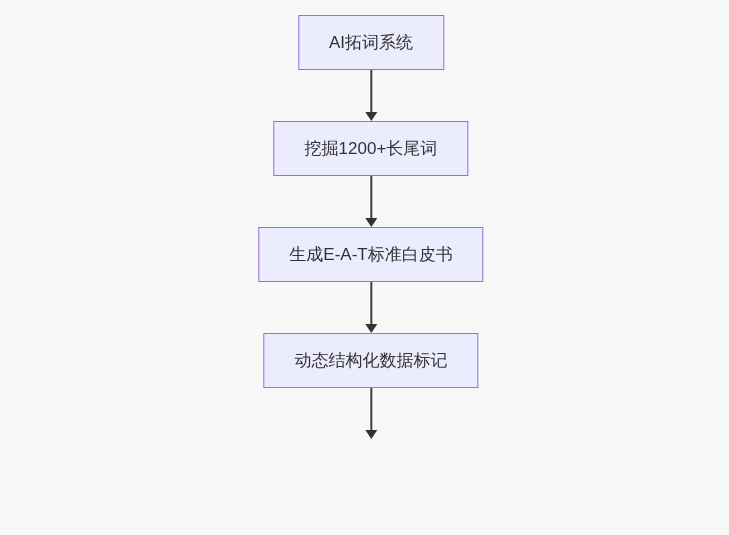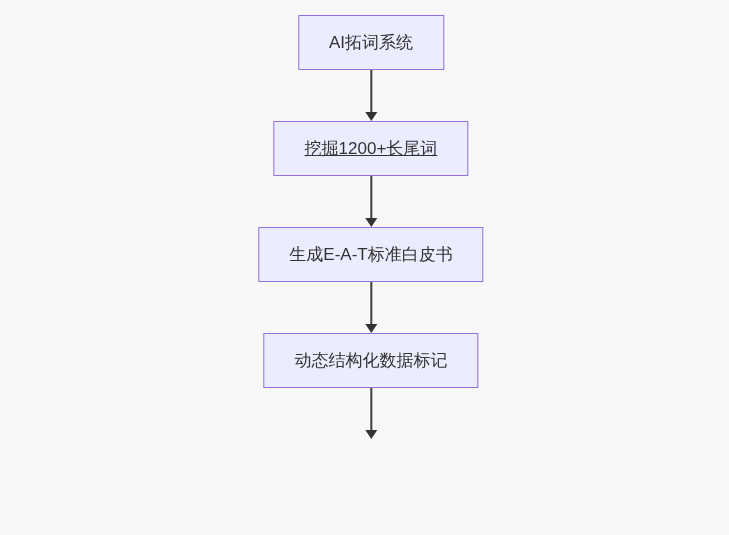--- a/index.html
+++ b/index.html
@@ -31,21 +31,21 @@
     align-items: center;
     justify-content: center;
     background: #ececff;
     border: 1px solid #9370db;
     color: #333333;
     font-size: 17px;
     line-height: 1;
     white-space: nowrap;
   }
   .node.n1 { min-width: 145px; }
-  .node.n2 { min-width: 190px; text-decoration: underline; }
+  .node.n2 { min-width: 190px; }
   .node.n3 { min-width: 221px; justify-content: center; }
   .node.n4 { min-width: 214px; }
   .node.n5 { min-width: 234px; }
   .arrow {
     height: 51px;
     width: 12px;
     display: flex;
     flex-direction: column;
     align-items: center;
   }

